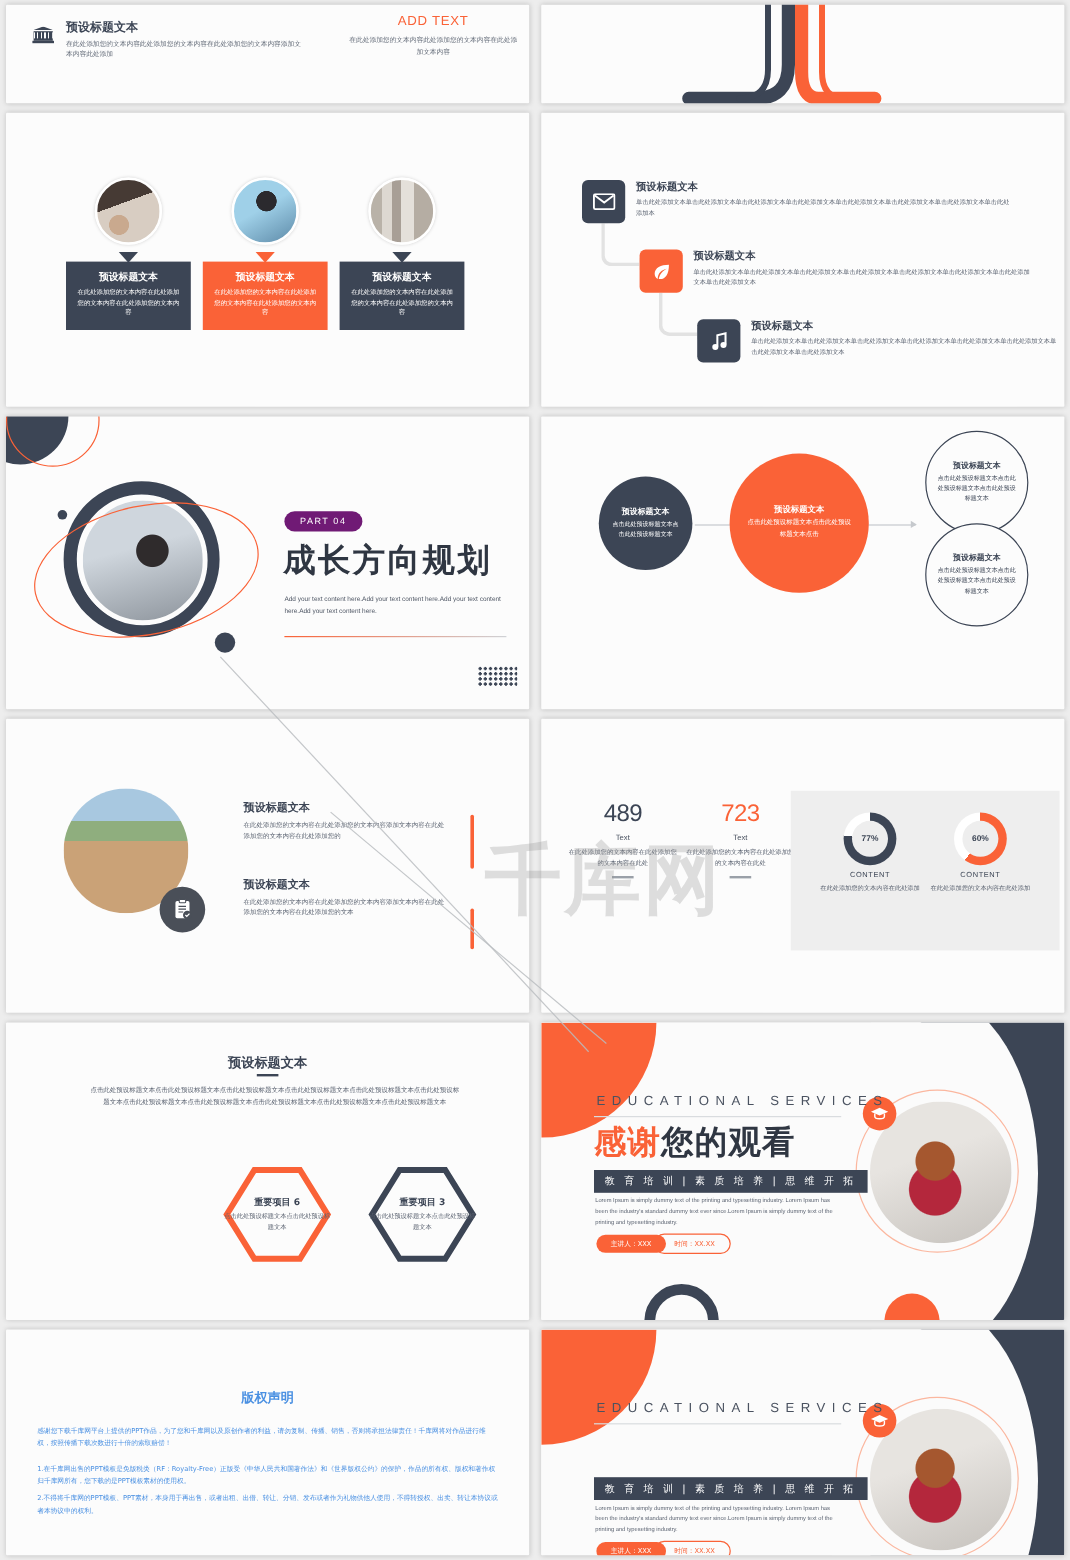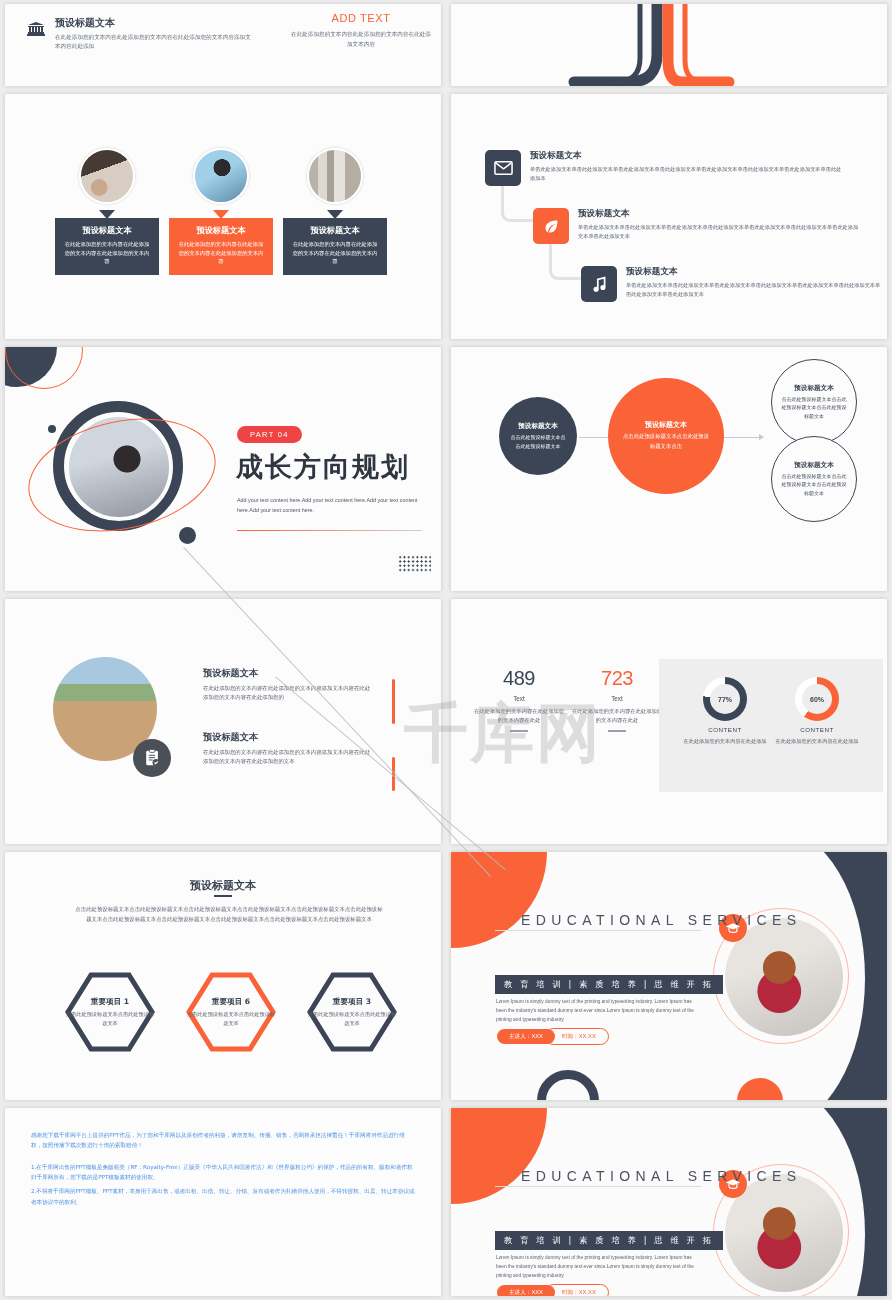--- a/index.html
+++ b/index.html
@@ -96,21 +96,21 @@
   .blob-navy{position:absolute;left:-28px;top:-40px;width:80px;height:80px;border-radius:50%;background:#3c4555;}
   .ring-or{position:absolute;left:0px;top:-36px;width:78px;height:78px;border-radius:50%;border:1.5px solid #fa6237;}
   .hero-ring{position:absolute;left:48px;top:54px;width:130px;height:130px;border-radius:50%;
      border:11px solid #3c4555;}
   .hero-ph{position:absolute;left:60px;top:66px;width:108px;height:108px;border-radius:50%;
      overflow:hidden;border:4px solid #fcfcfc;}
   .orbit{position:absolute;left:22px;top:74px;width:190px;height:108px;border-radius:50%;
      border:1.3px solid #fa6237;transform:rotate(-12deg);}
   .dot-s{position:absolute;width:8px;height:8px;border-radius:50%;background:#3c4555;}
   .dot-b{position:absolute;width:17px;height:17px;border-radius:50%;background:#3c4555;}
-  .pill04{position:absolute;left:232px;top:79px;background:#ef4444;color:#fff;border-radius:11px;
+  .pill04{position:absolute;left:232px;top:79px;background:#701a75;color:#fff;border-radius:11px;
      padding:4px 13px;font-size:7.5px;letter-spacing:1.3px;}
   .bigtitle{position:absolute;left:231px;top:102px;font-size:27px;font-weight:bold;color:#2f3642;letter-spacing:2px;}
   .herop{position:absolute;left:232px;top:148px;width:200px;font-size:5.4px;line-height:1.9;color:#4e5664;}
   .hrline{position:absolute;left:232px;top:183px;width:185px;height:1.2px;
      background:linear-gradient(90deg,#fa6237,#cfd2d6);}
   .dotgrid{position:absolute;left:393px;top:208px;width:33px;height:17px;
      background-image:radial-gradient(#3c4555 38%,transparent 40%);background-size:4.3px 4.3px;}
 
   
   .circ{position:absolute;border-radius:50%;display:flex;flex-direction:column;
@@ -159,21 +159,21 @@
   .cv .qtr-or{position:absolute;left:0;top:0;width:96px;height:96px;
      border-radius:0 0 96px 0;background:#fa6237;}
   .cv .big-navy{position:absolute;right:-58px;top:-24px;width:230px;height:300px;
      border-radius:50%;background:#3c4555;}
   .cv .cut-white{position:absolute;right:22px;top:-24px;width:180px;height:300px;
      border-radius:50%;background:#fbfbfb;}
   .cv .ring-or2{position:absolute;border-radius:50%;border:1px solid #fbb79f;}
   .cv .cvph{position:absolute;border-radius:50%;overflow:hidden;}
   .cv .cap-ic{position:absolute;width:28px;height:28px;border-radius:50%;background:#fa6237;
      display:flex;align-items:center;justify-content:center;}
-  .cv .eyebrow{position:absolute;font-size:14px;letter-spacing:5.4px;color:#4a5260;margin-left:24px;}
+  .cv .eyebrow{position:absolute;font-size:11px;letter-spacing:5.4px;color:#4a5260;}
   .cv .eyeline{position:absolute;height:1px;background:#d9dcdf;}
   .cv .cvtitle{position:absolute;font-size:27px;font-weight:bold;letter-spacing:1px;color:#2f3642;}
   .cv .cvbar{position:absolute;background:#3c4555;color:#fff;font-size:8.3px;letter-spacing:2.6px;
      padding:4px 9px;}
   .cv .cvlorem{position:absolute;font-size:4.8px;line-height:1.9;color:#5b6371;width:205px;}
   .cv .tag{position:absolute;display:flex;align-items:center;}
   .cv .tag .t1{background:#fa6237;color:#fff;font-size:5.6px;border-radius:9px;padding:3.5px 12px;z-index:2;}
   .cv .tag .t2{border:1px solid #fa6237;color:#fa6237;font-size:5.6px;border-radius:9px;
      padding:3.5px 12px 3.5px 16px;margin-left:-10px;}
   .cv .botring{position:absolute;left:86px;bottom:-32px;width:62px;height:62px;border-radius:50%;
@@ -412,29 +412,20 @@
         </div>
       </div>
     </div>
 
     <div class="cellwrap">
       <div class="card">
         <div class="h-title cn">预设标题文本</div>
         <div class="h-uline"></div>
         <div class="h-desc cn">点击此处预设标题文本点击此处预设标题文本点击此处预设标题文本点击此处预设标题文本点击此处预设标题文本点击此处预设标题文本点击此处预设标题文本点击此处预设标题文本点击此处预设标题文本点击此处预设标题文本点击此处预设标题文本</div>
 
-        <div class="hex" style="left:59px;top:118px;">
-          <svg viewBox="0 0 92 84">
-              <polygon points="27,5 65,5 88,42 65,79 27,79 4,42" fill="none" stroke="#3c4555" stroke-width="5"></polygon>
-            </svg>
-          <div class="inner">
-            <h6 class="cn">重要项目 1</h6>
-            <p class="cn">点击此处预设标题文本点击此处预设标题文本</p>
-          </div>
-        </div>
 
         <div class="hex" style="left:180px;top:118px;">
           <svg viewBox="0 0 92 84">
               <polygon points="27,5 65,5 88,42 65,79 27,79 4,42" fill="none" stroke="#fa6237" stroke-width="5"></polygon>
             </svg>
           <div class="inner">
             <h6 class="cn">重要项目 6</h6>
             <p class="cn">点击此处预设标题文本点击此处预设标题文本</p>
           </div>
         </div>
@@ -462,38 +453,42 @@
           <div class="cap-ic" style="right:140px;top:62px;">
             <svg width="16" height="12" viewBox="0 0 20 14">
                 <path d="M10 1 19 5 10 9 1 5z" fill="#fff"></path>
                 <path d="M5 7v3c0 1.4 2.2 2.4 5 2.4s5-1 5-2.4V7" fill="none" stroke="#fff" stroke-width="1.5"></path>
               </svg>
           </div>
 
           <div class="eyebrow" style="left:46px;top:60px;">EDUCATIONAL  SERVICES</div>
           <div class="eyeline" style="left:44px;top:78px;width:206px;"></div>
 
+          <div class="cvtitle cn" style="left:44px;top:82px;">
+            <span class="orange">感谢</span><span>您的观看</span>
+          </div>
 
           <div class="cvbar cn" style="left:44px;top:123px;">教 育 培 训 | 素 质 培 养 | 思 维 开 拓</div>
           <div class="cvlorem" style="left:45px;top:145px;">Lorem Ipsum is simply dummy text of the printing and typesetting industry. Lorem Ipsum has been the industry's standard dummy text ever since.Lorem Ipsum is simply dummy text of the printing and typesetting industry.</div>
 
           <div class="tag" style="left:46px;top:176px;">
             <span class="t1 cn">主讲人：XXX</span>
             <span class="t2 cn">时间：XX.XX</span>
           </div>
 
           <div class="botring"></div>
           <div class="botdot"></div>
         </div>
       </div>
     </div>
 
     <div class="cellwrap">
       <div class="card">
         <div class="cr">
+          <h3 class="cn">版权声明</h3>
           <p class="cn">感谢您下载千库网平台上提供的PPT作品，为了您和千库网以及原创作者的利益，请勿复制、传播、销售，否则将承担法律责任！千库网将对作品进行维权，按照传播下载次数进行十倍的索取赔偿！</p>
           <div class="gap"></div>
           <p class="cn">1.在千库网出售的PPT模板是免版税类（RF：Royalty-Free）正版受《中华人民共和国著作法》和《世界版权公约》的保护，作品的所有权、版权和著作权归千库网所有，您下载的是PPT模板素材的使用权。</p>
           <p class="cn">2.不得将千库网的PPT模板、PPT素材，本身用于再出售，或者出租、出借、转让、分销、发布或者作为礼物供他人使用，不得转授权、出卖、转让本协议或者本协议中的权利。</p>
         </div>
       </div>
     </div>
 
     <div class="cellwrap">
       <div class="card">

